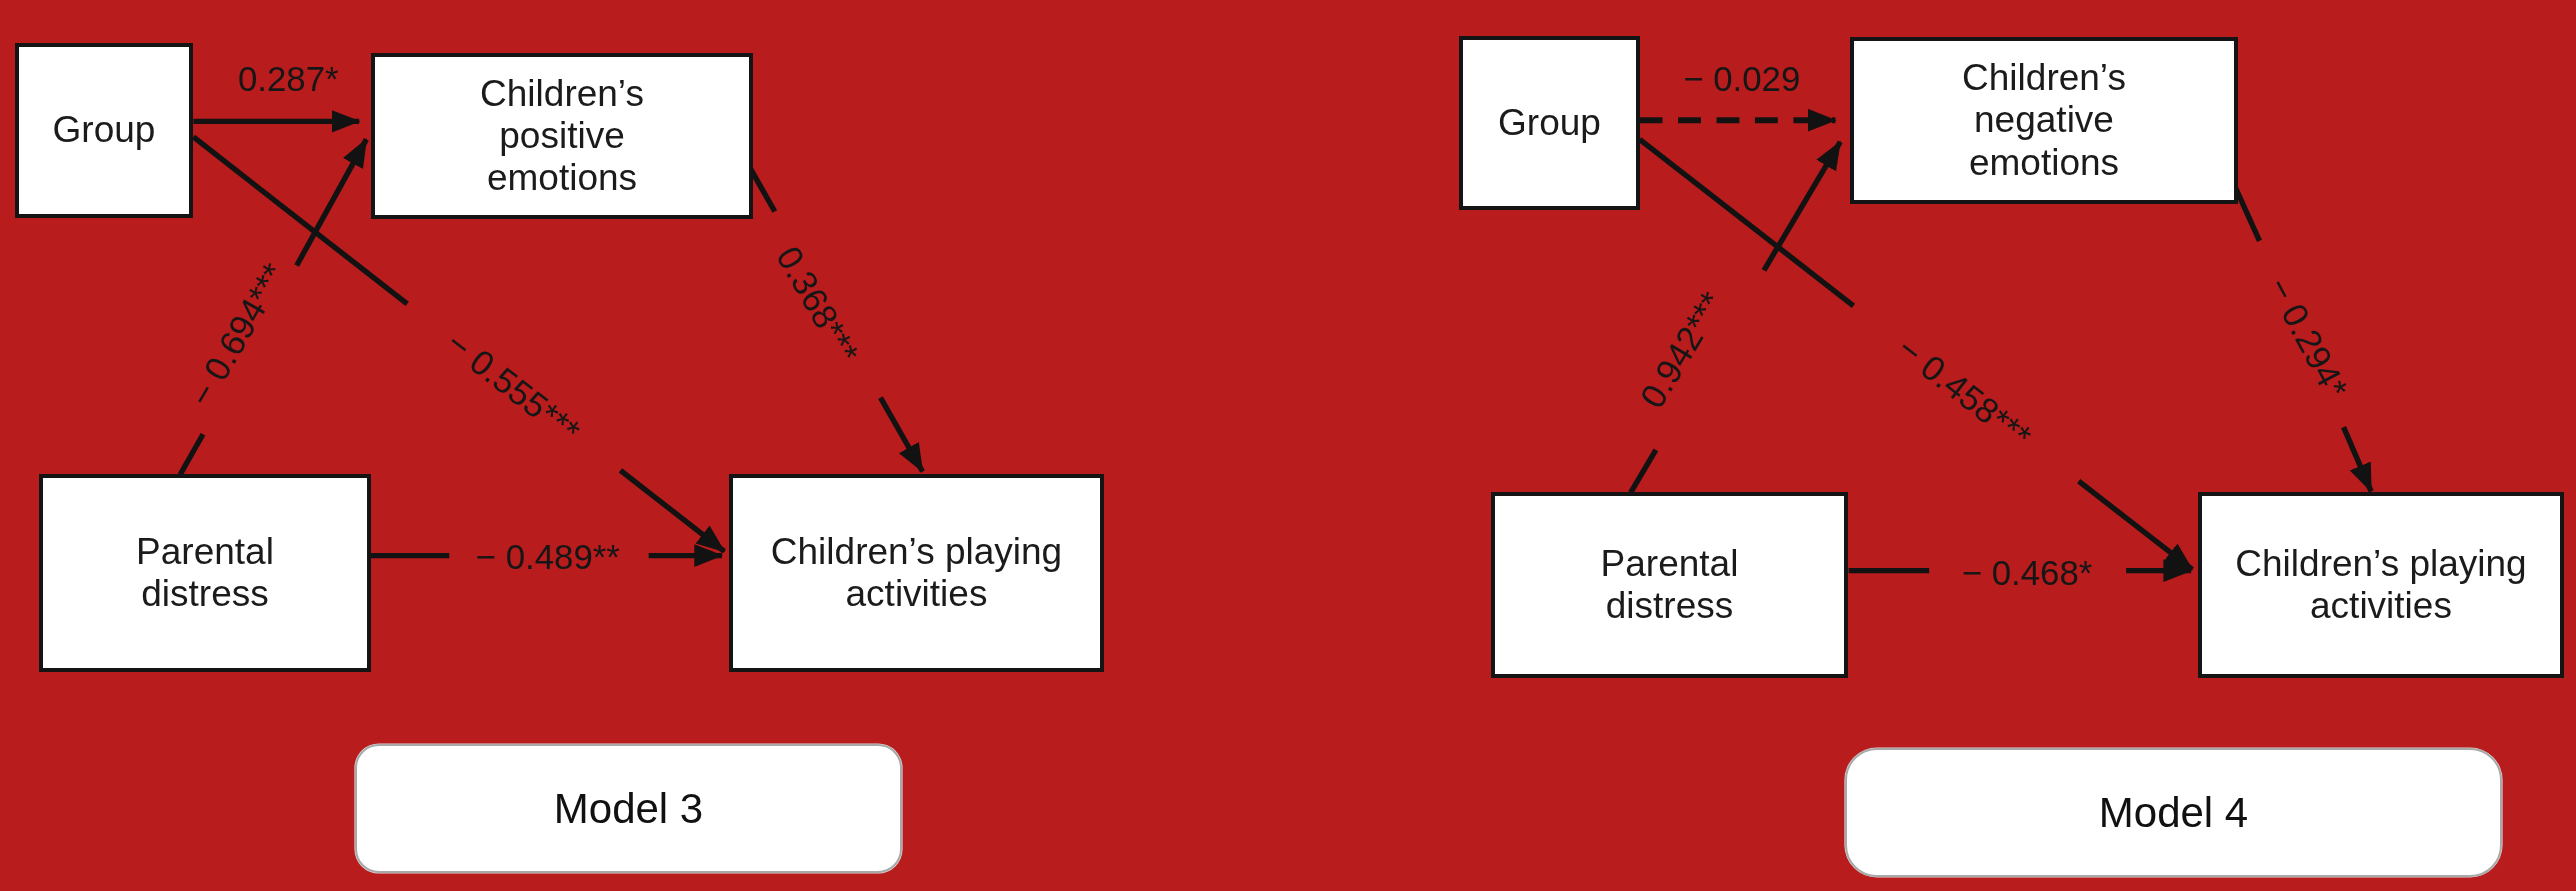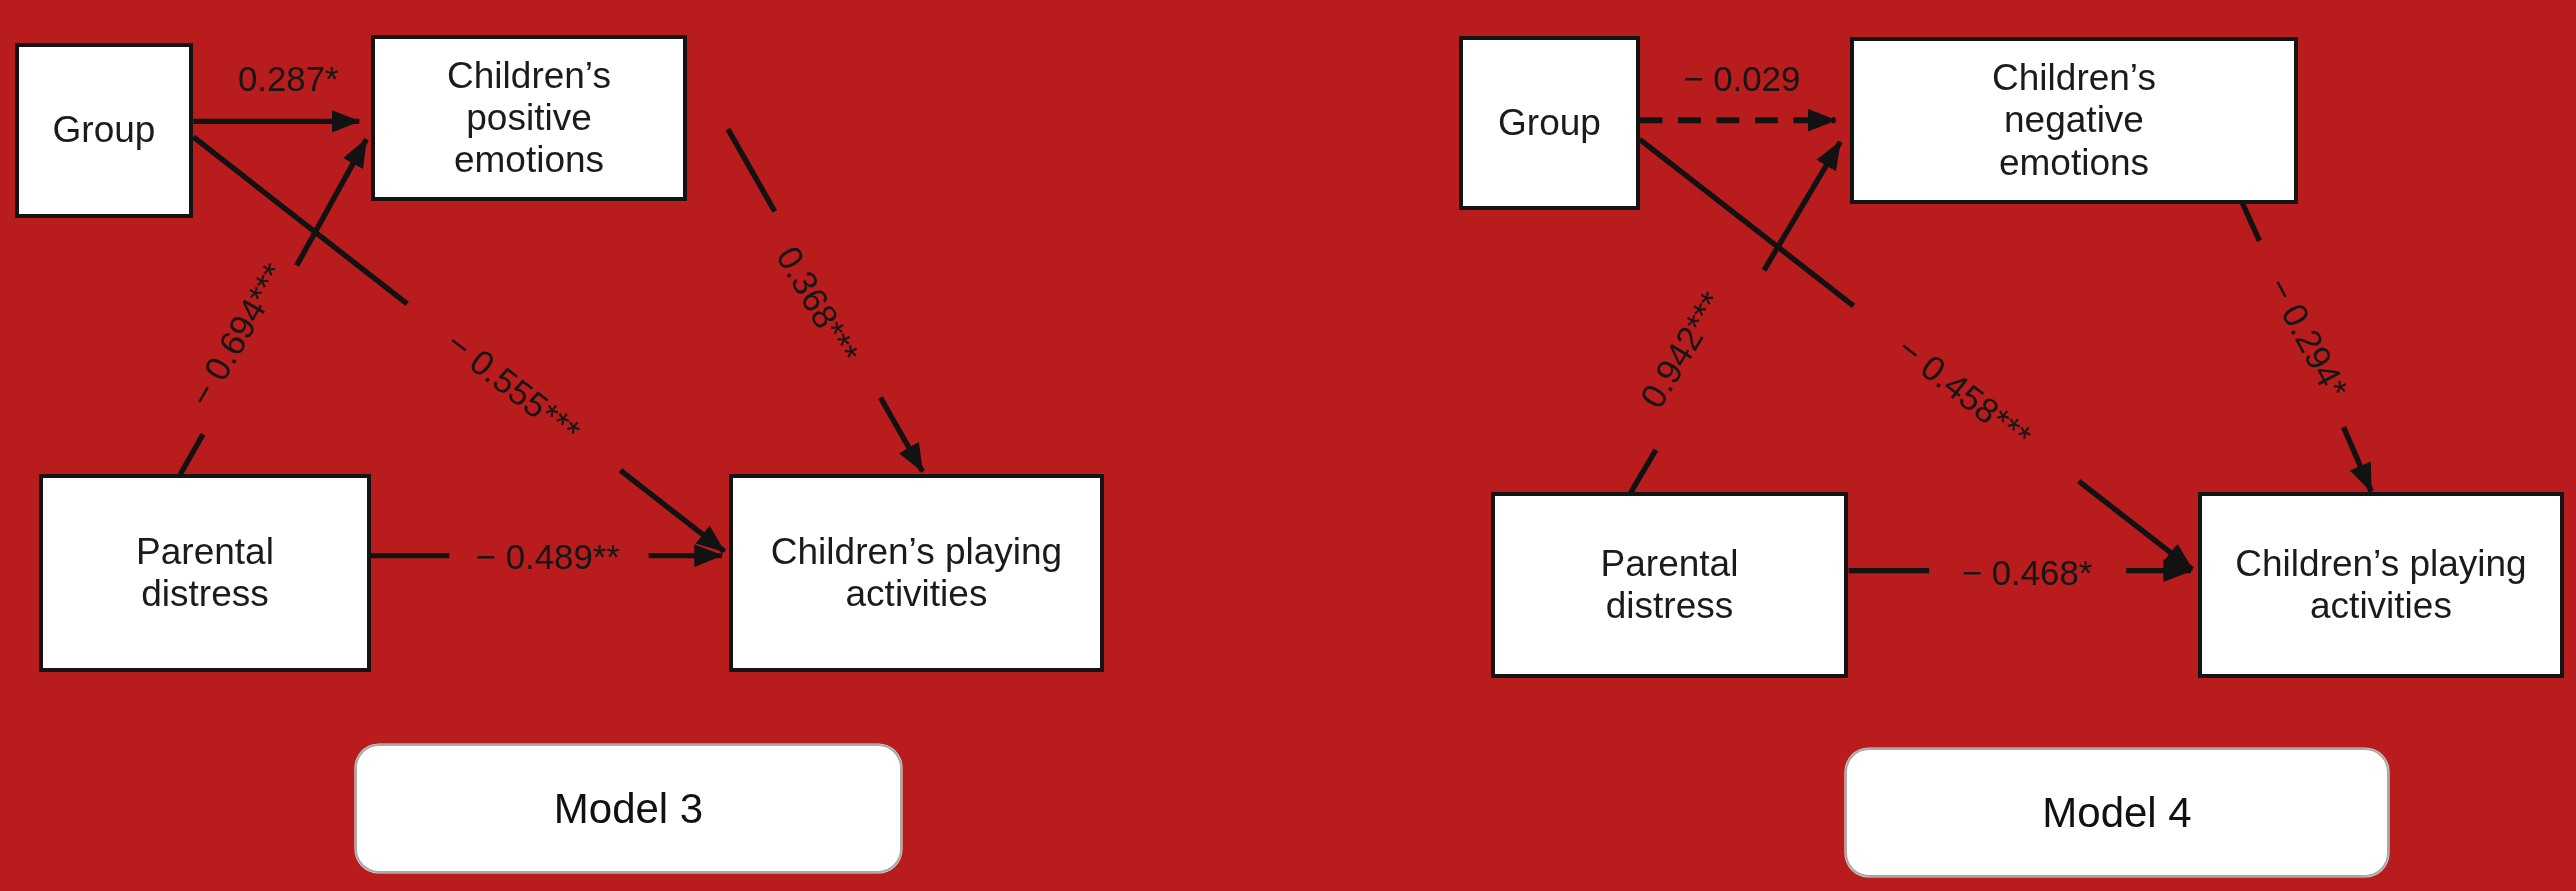--- a/index.html
+++ b/index.html
@@ -69,43 +69,43 @@
     <text class="path-label" transform="translate(2900,130)" text-anchor="middle" dominant-baseline="central">− 0.029</text>
     <text class="path-label" transform="translate(3271,653) rotate(38)" text-anchor="middle" dominant-baseline="central">− 0.458***</text>
     <text class="path-label" transform="translate(2800,582) rotate(-59)" text-anchor="middle" dominant-baseline="central">0.942***</text>
     <text class="path-label" transform="translate(3375,953)" text-anchor="middle" dominant-baseline="central">− 0.468*</text>
     <text class="path-label" transform="translate(3843,562) rotate(62)" text-anchor="middle" dominant-baseline="central">− 0.294*</text>
   </svg>
 
   <div class="box" style="left:15px;top:43px;width:178px;height:175px;">
     <span class="lbl">Group</span>
   </div>
-  <div class="box" style="left:371px;top:35px;width:316px;height:166px;">
+  <div class="box" style="left:371px;top:53px;width:382px;height:166px;">
     <span class="lbl lbl-narrow">Children’s positive emotions</span>
   </div>
   <div class="box" style="left:39px;top:474px;width:332px;height:198px;">
     <span class="lbl lbl-mid">Parental distress</span>
   </div>
   <div class="box" style="left:729px;top:474px;width:375px;height:198px;">
     <span class="lbl lbl-wide">Children’s playing activities</span>
   </div>
   <div class="badge" style="left:348px;top:744px;width:547px;height:129px;">
     <span>Model 3</span>
   </div>
 
   <div class="box" style="left:1459px;top:36px;width:181px;height:174px;">
     <span class="lbl">Group</span>
   </div>
-  <div class="box" style="left:1850px;top:37px;width:448px;height:167px;">
+  <div class="box" style="left:1850px;top:37px;width:388px;height:167px;">
     <span class="lbl lbl-narrow">Children’s negative emotions</span>
   </div>
   <div class="box" style="left:1491px;top:492px;width:357px;height:186px;">
     <span class="lbl lbl-mid">Parental distress</span>
   </div>
   <div class="box" style="left:2198px;top:492px;width:366px;height:186px;">
     <span class="lbl lbl-wide">Children’s playing activities</span>
   </div>
-  <div class="badge" style="left:1838px;top:748px;width:544px;height:129px;">
+  <div class="badge" style="left:1838px;top:748px;width:657px;height:129px;border-radius:32px;">
     <span>Model 4</span>
   </div>
 
 </div>
 
 
 </body></html>

